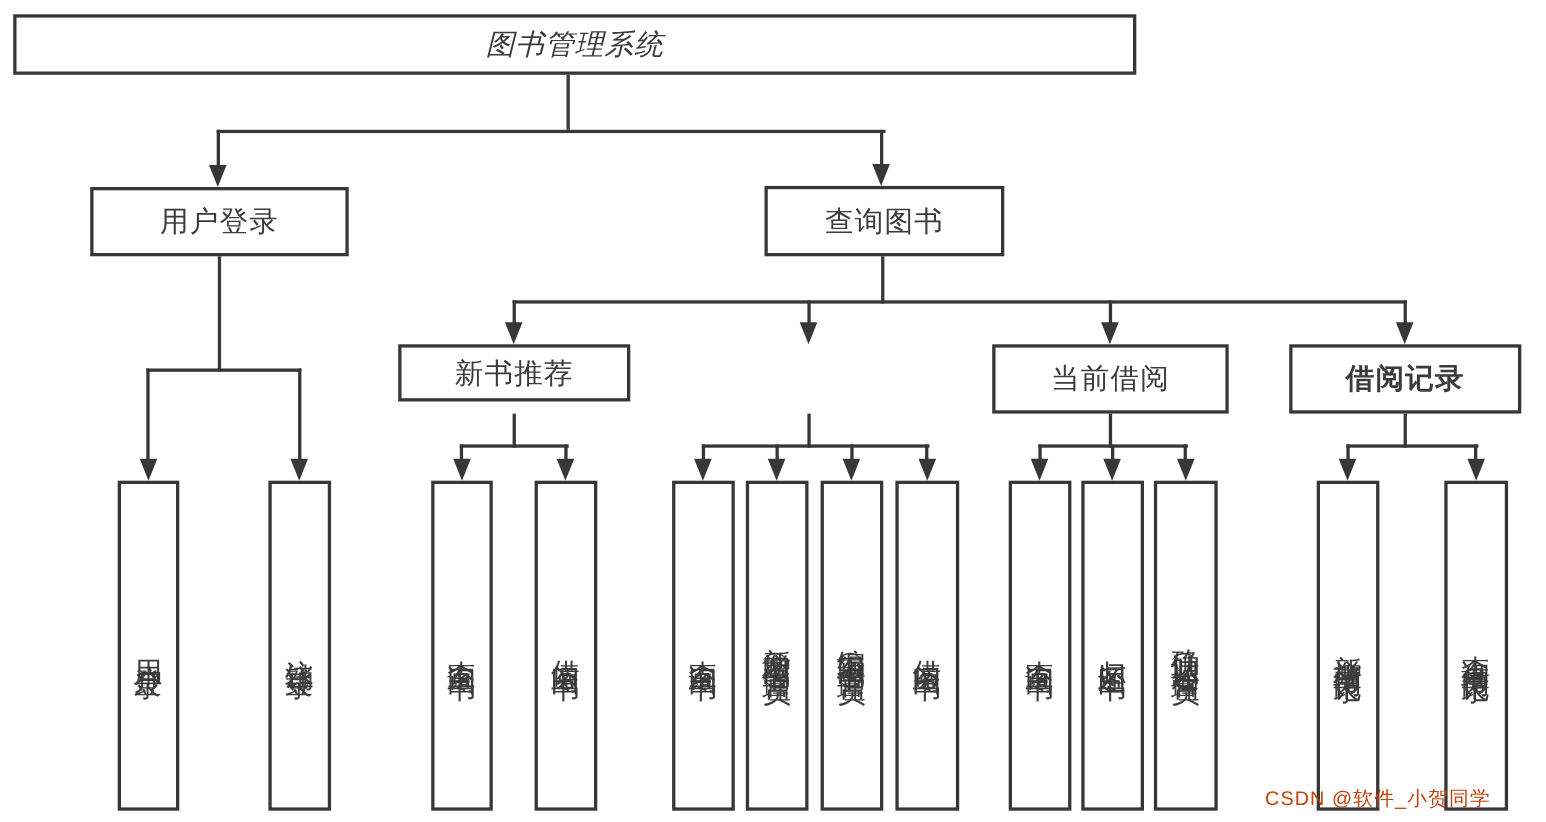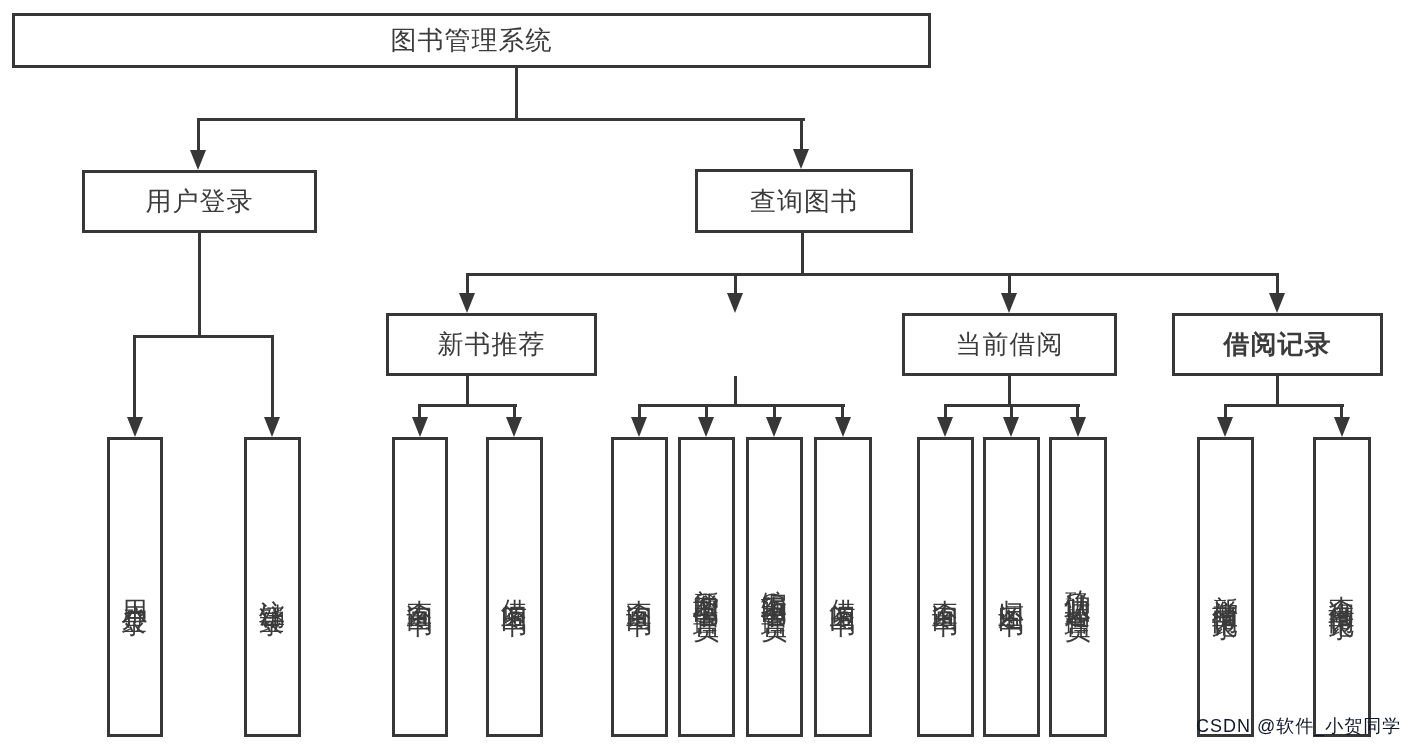--- a/index.html
+++ b/index.html
@@ -41,35 +41,35 @@
   .h-line { height: 3px; }
   .arrow {
     position: absolute;
     width: 0; height: 0;
     border-left: 8px solid transparent;
     border-right: 8px solid transparent;
     border-top: 20px solid #373737;
   }
   #watermark {
     position: absolute;
-    left: 1196px;
+    left: 1150px;
     top: 714px;
     font-size: 18px;
     letter-spacing: 1px;
-    color: #0f172a;
+    color: #c2410c;
     z-index: 5;
     white-space: nowrap;
   }
 </style>
 </head>
 <body>
 
 <div id="stage">
 
-  <div class="box hbox" style="left:12px; top:13px; width:919px; height:55px;">
+  <div class="box hbox" style="left:12px; top:13px; width:1021px; height:55px;font-style:italic;">
     <span>图书管理系统</span>
   </div>
 
   <div class="v-line" style="left:515px; top:68px; height:50px;"></div>
   <div class="h-line" style="left:197px; top:118px; width:608px;"></div>
   <div class="v-line" style="left:197px; top:118px; height:34px;"></div>
   <div class="arrow" style="left:190px; top:150px;"></div>
   <div class="v-line" style="left:800px; top:118px; height:33px;"></div>
   <div class="arrow" style="left:793px; top:149px;"></div>
 
@@ -91,21 +91,21 @@
   <div class="h-line" style="left:466px; top:273px; width:813px;"></div>
   <div class="v-line" style="left:466px; top:273px; height:22px;"></div>
   <div class="arrow" style="left:459px; top:293px;"></div>
   <div class="v-line" style="left:734px; top:273px; height:22px;"></div>
   <div class="arrow" style="left:727px; top:293px;"></div>
   <div class="v-line" style="left:1008px; top:273px; height:22px;"></div>
   <div class="arrow" style="left:1001px; top:293px;"></div>
   <div class="v-line" style="left:1276px; top:273px; height:22px;"></div>
   <div class="arrow" style="left:1269px; top:293px;"></div>
 
-  <div class="box hbox" style="left:362px; top:313px; width:211px; height:63px;margin-left:24px;">
+  <div class="box hbox" style="left:362px; top:313px; width:211px; height:52px;">
     <span>新书推荐</span>
   </div>
   <div class="box hbox" style="left:902px; top:313px; width:215px; height:63px;">
     <span>当前借阅</span>
   </div>
   <div class="box hbox" style="left:1172px; top:313px; width:211px; height:63px;font-weight:bold;">
     <span>借阅记录</span>
   </div>
 
   <div class="v-line" style="left:466px; top:376px; height:31px;"></div>

